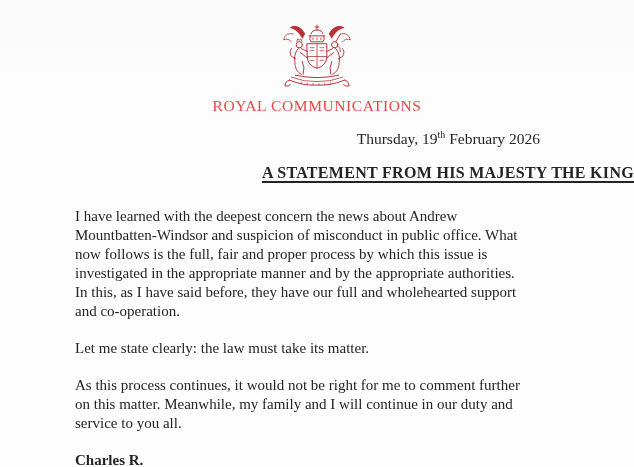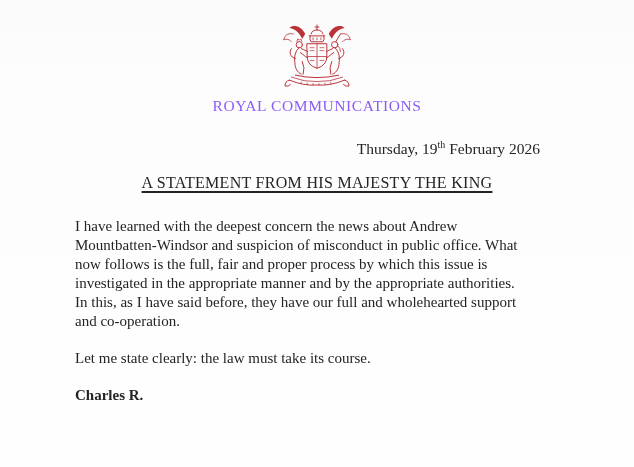--- a/index.html
+++ b/index.html
@@ -13,38 +13,38 @@
   }
   .page { width: 634px; height: 467px; position: relative; }
 
   .letterhead { text-align: center; padding-top: 22px; }
   .crest { display: block; margin: 0 auto; }
   .org-name {
     margin-top: 3px;
     font-size: 15.5px;
     line-height: 19px;
     letter-spacing: 0.6px;
-    color: #8b5cf6;
+    color: #ef4444;
     font-weight: 400;
   }
 
   .date-line {
-    margin-top: 24px;
+    margin-top: 14px;
     text-align: right;
     padding-right: 94px;
     font-size: 15.5px;
     line-height: 19px;
   }
   .date-line sup { font-size: 10px; line-height: 0; }
 
   .title {
     margin: 15px 0 0 0;
-    text-align: center;
+    text-align: right;
     font-size: 16px;
-    font-weight: 400;
+    font-weight: 700;
     line-height: 20px;
     letter-spacing: 0.3px;
     text-decoration: underline;
     text-decoration-thickness: 1.5px;
     text-underline-offset: 3px;
   }
 
   .content {
     margin: 24px 60px 0 75px;
     font-size: 15px;
@@ -118,17 +118,20 @@
 
   <h1 class="title">A STATEMENT FROM HIS MAJESTY THE KING</h1>
 
   <main class="content">
     <p>I have learned with the deepest concern the news about Andrew
 Mountbatten-Windsor and suspicion of misconduct in public office. What
 now follows is the full, fair and proper process by which this issue is
 investigated in the appropriate manner and by the appropriate authorities.
 In this, as I have said before, they have our full and wholehearted support
 and co-operation.</p>
-    <p>Let me state clearly: the law must take its course.</p>
+    <p>Let me state clearly: the law must take its matter.</p>
+    <p>As this process continues, it would not be right for me to comment further
+on this matter. Meanwhile, my family and I will continue in our duty and
+service to you all.</p>
     <div class="signature">Charles R.</div>
   </main>
 
 </div>
 
 </body></html>

